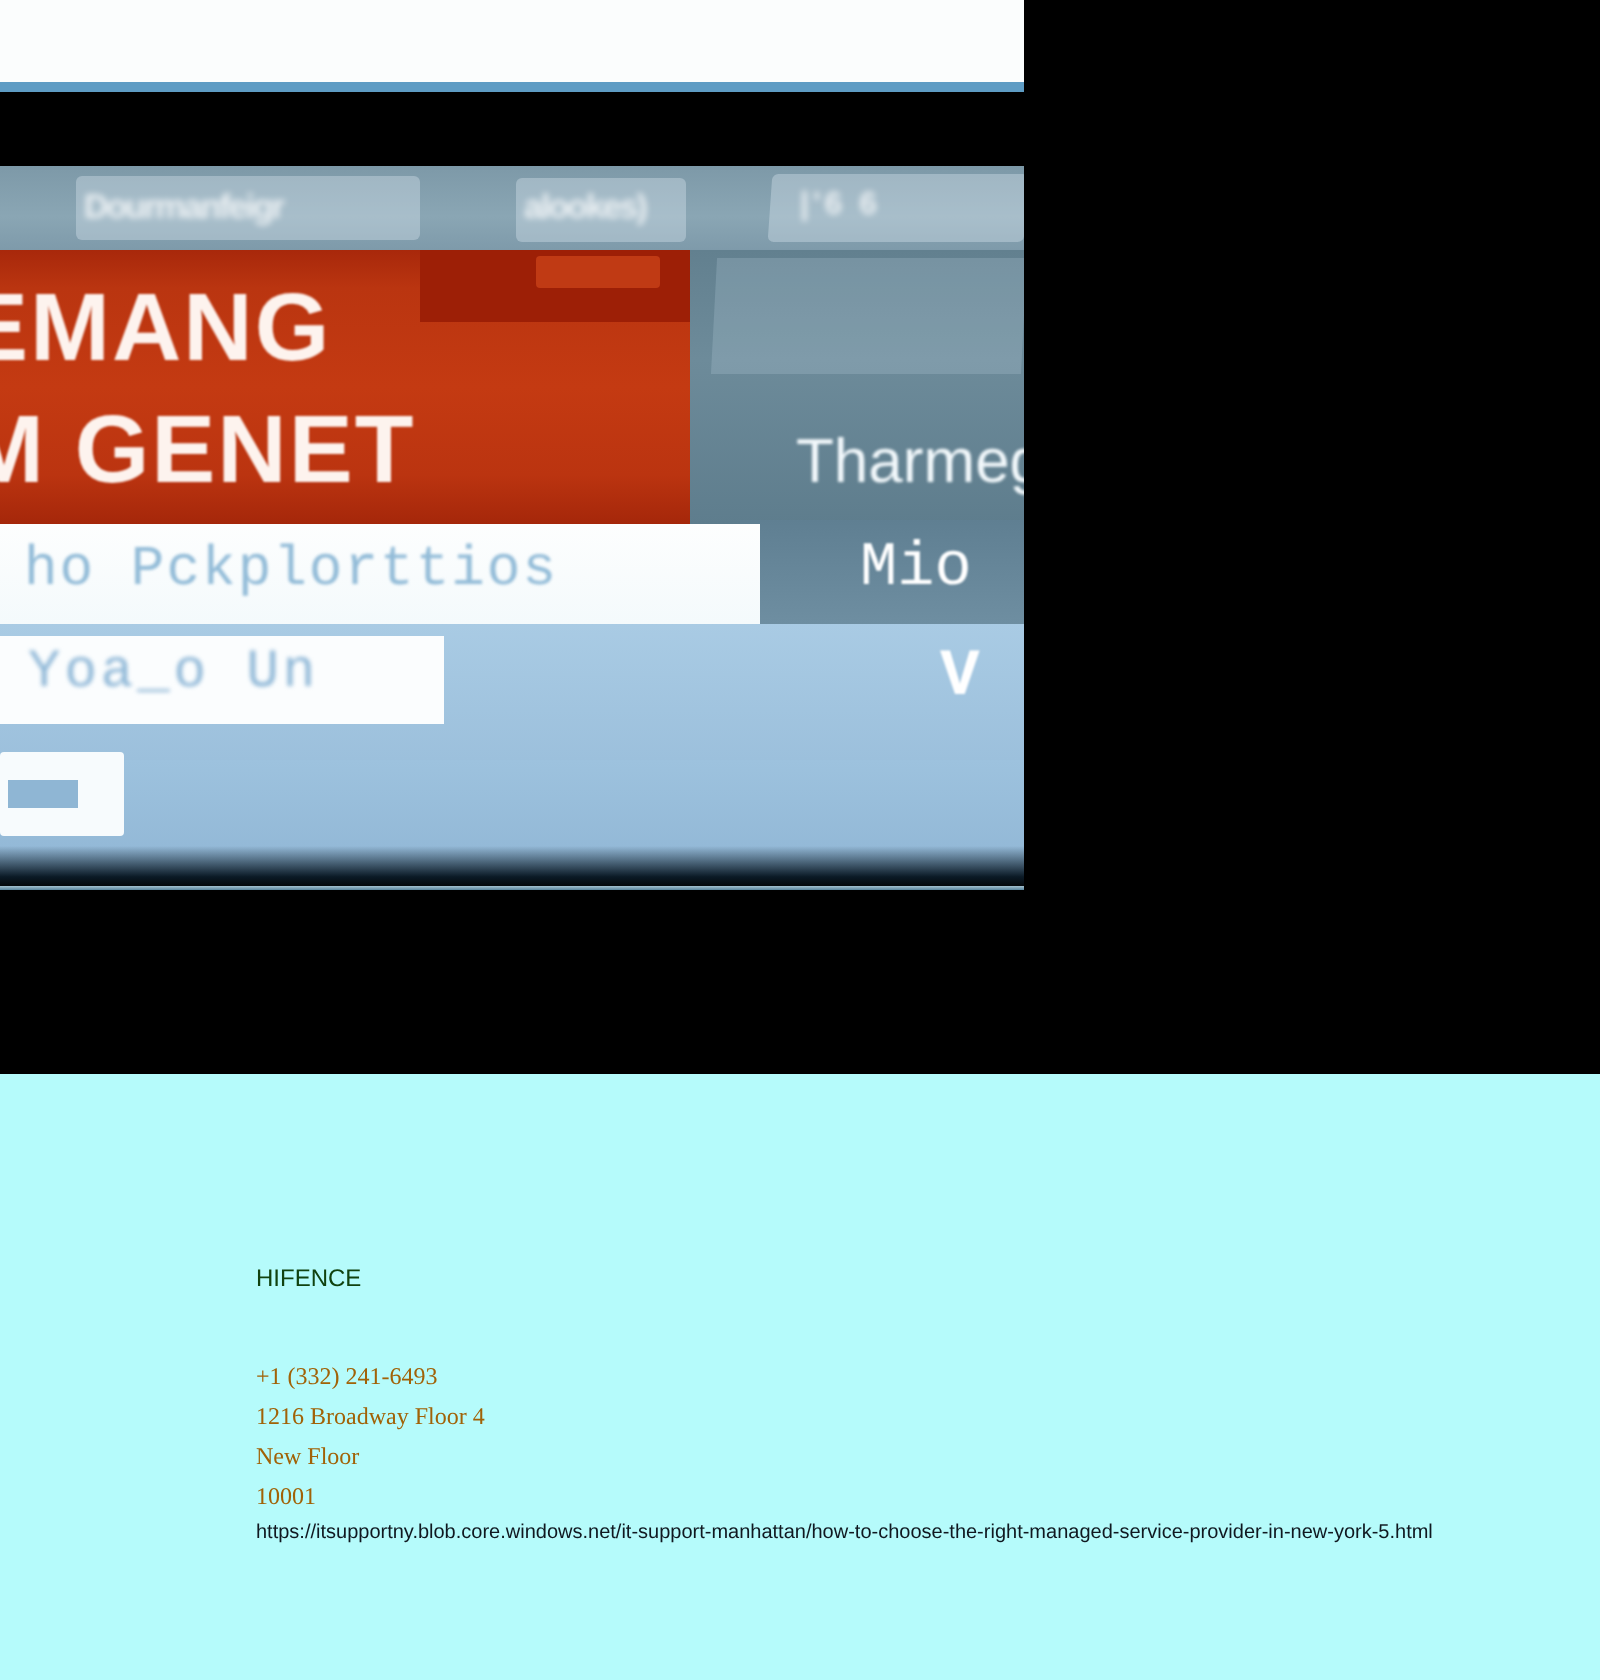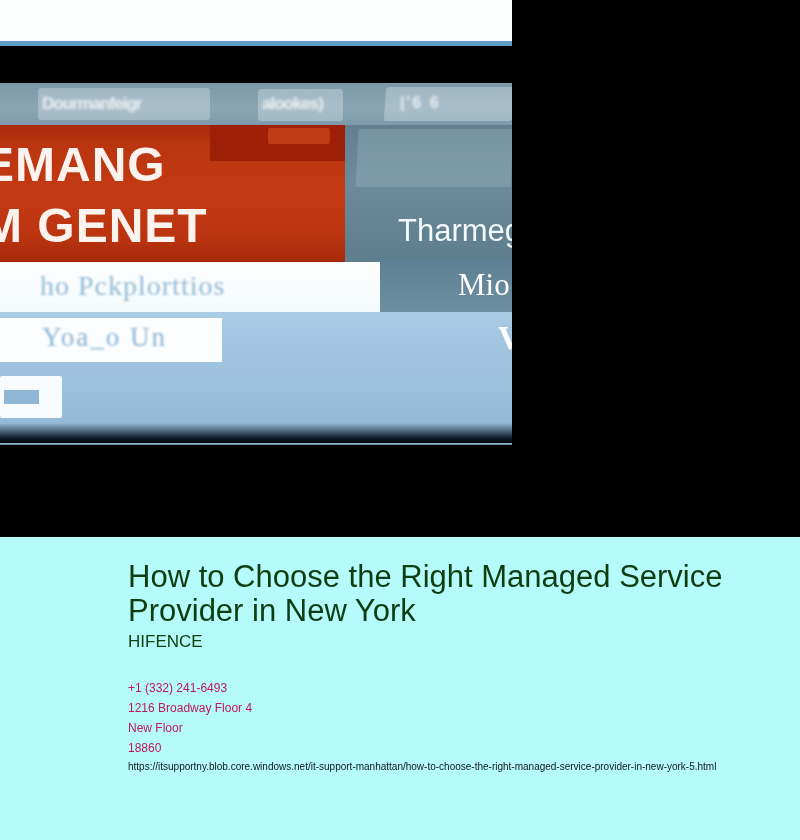--- a/index.html
+++ b/index.html
@@ -198,22 +198,21 @@
   .row-c-chipin {
     position: absolute;
     left: 4px; top: 128px;
     width: 35px; height: 14px;
     background: #8fb6d4;
   }
 
   .rtext {
     position: absolute;
     white-space: nowrap;
-    font-family: Liberation Serif, serif;
-    margin-left: 28px;
+    font-family: Liberation Mono, monospace;
   }
   .rt-a {
     left: 12px; top: 8px;
     font-size: 28px; color: #93bcd8;
     filter: blur(0.9px); letter-spacing: 1px;
   }
   .rt-mio {
     left: 430px; top: 5px;
     font-size: 31px; color: #ffffff;
     filter: blur(0.6px);
@@ -282,31 +281,31 @@
     font-size: 31px;
     line-height: 34px;
     color: #0d3d10;
     font-weight: normal;
     margin: 0;
     font-family: "Liberation Sans", sans-serif;
   }
   .subtitle {
     position: absolute;
     left: 128px; top: 95px;
-    font-size: 17px;
+    font-size: 12px;
     color: #10420f;
     font-family: "Liberation Sans", sans-serif;
   }
   .contact {
     position: absolute;
     left: 128px; top: 141px;
     font-size: 12px;
     line-height: 20px;
-    color: #be185d;
-    font-family: Liberation Sans, sans-serif;
+    color: #a16207;
+    font-family: Liberation Serif, serif;
   }
   .contact div { white-space: nowrap; }
   .url {
     position: absolute;
     left: 128px; top: 224px;
     font-size: 10px;
     color: #101820;
     white-space: nowrap;
     font-family: "Liberation Sans", sans-serif;
   }
@@ -363,24 +362,23 @@
     </div>
 
     <div class="photo-bottomfade"></div>
   </div>
 
   <div class="hero-blueglow"></div>
   <div class="hero-blackbar-bottom"></div>
 </div>
 
 <div id="article">
-  <h1 class="title">How to Choose the Right Managed Service Provider in New York</h1>
   <div class="subtitle">HIFENCE</div>
 
   <div class="contact">
     <div>+1 (332) 241-6493</div>
     <div>1216 Broadway Floor 4</div>
     <div>New Floor</div>
-    <div>18860</div>
+    <div>10001</div>
   </div>
 
   <div class="url">https://itsupportny.blob.core.windows.net/it-support-manhattan/how-to-choose-the-right-managed-service-provider-in-new-york-5.html</div>
 </div>
 
 </body></html>

